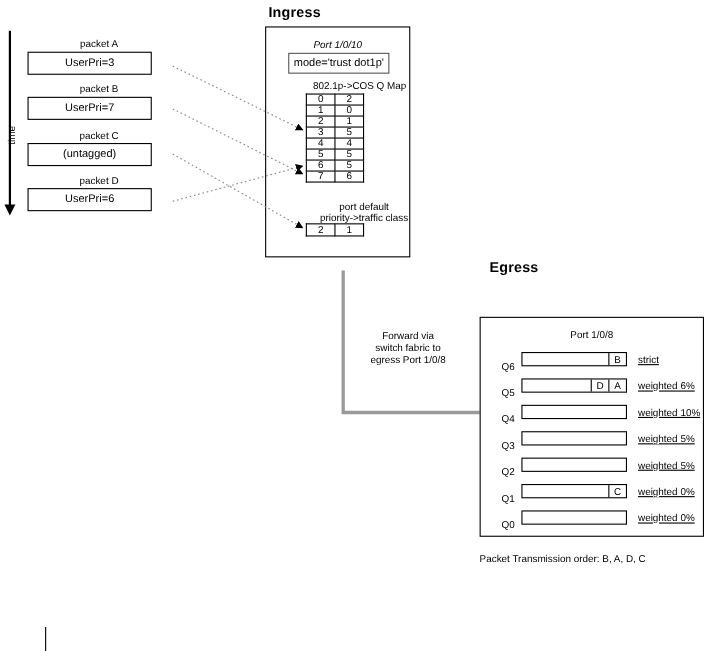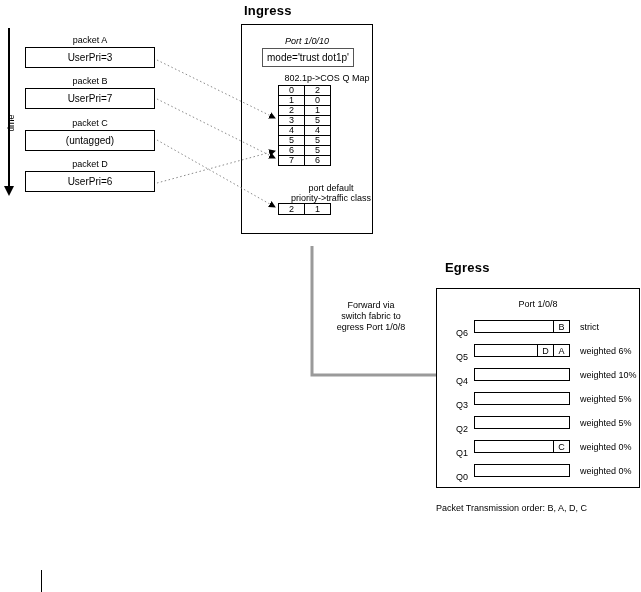--- a/index.html
+++ b/index.html
@@ -24,21 +24,21 @@
   }
   #time-label{
     left:-9px;top:118px;width:40px;text-align:center;
     font-size:9px;color:#000;
     transform:rotate(-90deg);
   }
 
   
   .packet-caption{font-size:9px;color:#000;text-align:center;width:132px;}
   .packet-box{
-    width:130px;height:21px;border:1px solid #000;background:#fff;
+    width:113px;height:21px;border:1px solid #000;background:#fff;
     font-size:10px;color:#000;display:flex;align-items:center;
     justify-content:center;box-sizing:border-box;
   }
 
   
   #ingress-panel{
     left:241px;top:24px;width:132px;height:210px;
     border:1px solid #000;background:#fff;box-sizing:border-box;
   }
   #ingress-port-label{left:241px;top:36px;width:132px;text-align:center;font-size:9px;font-style:italic;}
@@ -81,21 +81,21 @@
   }
   .queue-label{width:18px;font-size:9px;color:#000;margin-top:12px;}
   .queue-bar{
     width:96px;height:13px;border:1px solid #000;background:#fff;
     box-sizing:border-box;display:flex;justify-content:flex-end;align-items:stretch;
   }
   .queue-pkt{
     width:15px;border-left:1px solid #000;font-size:9px;
     display:flex;align-items:center;justify-content:center;color:#000;
   }
-  .queue-sched{margin-left:10px;font-size:9px;color:#000;white-space:nowrap;}
+  .queue-sched{margin-left:10px;font-size:9px;color:#000;white-space:nowrap;text-decoration:underline;}
 
   #transmission-order{
     left:436px;top:503px;width:204px;text-align:left;font-size:9px;color:#000;
   }
 
   
   #bottom-stub{left:41px;top:570px;width:1px;height:22px;background:#000;}
 </style>
 </head>
 <body>
@@ -188,21 +188,21 @@
   <polyline points="312,246 312,375 470,375" fill="none" stroke="#9a9a9a" stroke-width="3"></polyline>
   <path d="M470,369 L483,375 L470,381 z" fill="#9a9a9a"></path>
 </svg>
 
 <div class="abs" id="forward-note">
   <span>Forward via</span><br>
   <span>switch fabric to</span><br>
   <span>egress Port 1/0/8</span>
 </div>
 
-<div class="abs section-title" style="left:445px;top:260px;">Egress</div>
+<div class="abs section-title" style="left:445px;top:235px;">Egress</div>
 <div class="abs" id="egress-panel"></div>
 <div class="abs" id="egress-port-label">Port 1/0/8</div>
 <div class="abs" id="queue-list" style="left:0;top:0;width:641px;height:0;">
     <div class="queue-row" style="top: 320px;">
       <div class="queue-label">Q6</div>
       <div class="queue-bar">
         <div class="queue-pkt">B</div>
       </div>
       <div class="queue-sched">strict</div>
     </div>

